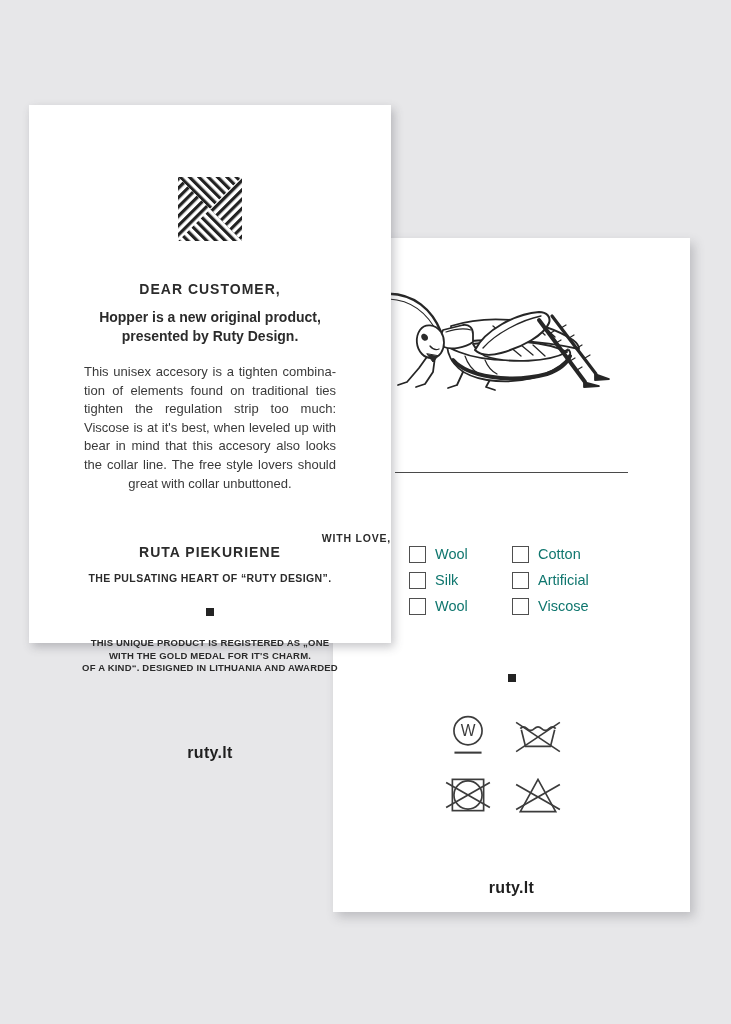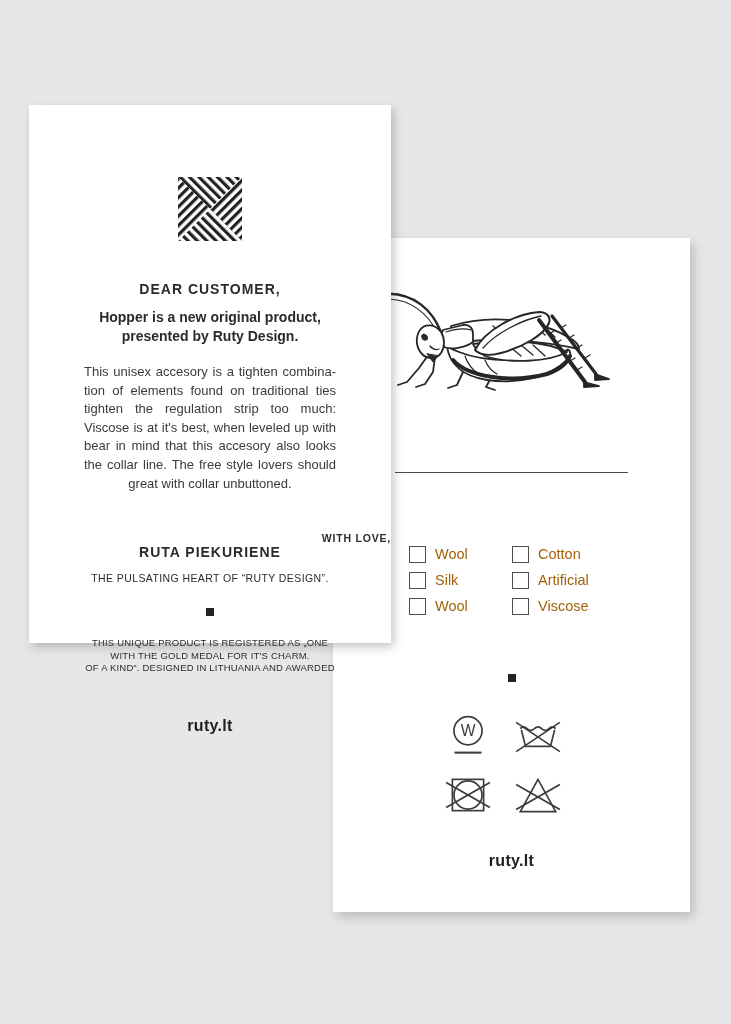--- a/index.html
+++ b/index.html
@@ -38,47 +38,47 @@
   .withlove{
     position:absolute;top:427px;left:0;right:0;text-align:right;
     font-size:10.5px;font-weight:bold;letter-spacing:.8px;
   }
   .signame{
     position:absolute;top:439px;left:0;right:0;text-align:center;
     font-size:14px;font-weight:bold;letter-spacing:1px;
   }
   .tagline{
     position:absolute;top:467px;left:0;right:0;text-align:center;
-    font-size:10.5px;font-weight:normal;letter-spacing:.4px;
+    font-size:10.5px;font-weight:bold;letter-spacing:.4px;
   }
   .sq{
     position:absolute;left:50%;transform:translateX(-50%);
     width:8px;height:8px;background:#232323;
   }
   .sq-front{top:503px;}
   .registered{
     position:absolute;top:532px;left:0;right:0;text-align:center;
-    font-size:9.5px;font-weight:normal;line-height:12.5px;letter-spacing:.2px;
+    font-size:9.5px;font-weight:bold;line-height:12.5px;letter-spacing:.2px;
     white-space:nowrap;
   }
   .website{
     position:absolute;left:0;right:0;text-align:center;
-    font-size:16px;font-weight:bold;letter-spacing:.3px;color:#1f1f1f;
+    font-size:16px;font-weight:bold;letter-spacing:.3px;color:#1f1f1f;margin-top:27px;
   }
   .website-front{top:612px;}
 
   
   .hopper{position:absolute;left:56px;top:52px;}
   .divider{position:absolute;top:234px;left:62px;width:233px;height:1px;background:#4a4a4a;}
   .fabrics{
     position:absolute;top:303px;left:76px;
     display:grid;grid-auto-flow:column;
     grid-template-rows:repeat(3,26px);grid-template-columns:103px auto;
   }
-  .fabric{display:flex;align-items:center;font-size:14.5px;color:#a16207;}
+  .fabric{display:flex;align-items:center;font-size:14.5px;color:#0f766e;}
   .box{
     width:15px;height:15px;border:1.5px solid #4f4f4f;background:#fff;
     margin-right:9px;flex:none;
   }
   .sq-back{top:436px;}
   .care{
     position:absolute;top:470px;left:104px;
     display:grid;grid-template-columns:62px 62px;grid-auto-rows:58px;
     column-gap:8px;justify-items:center;align-items:center;
   }

